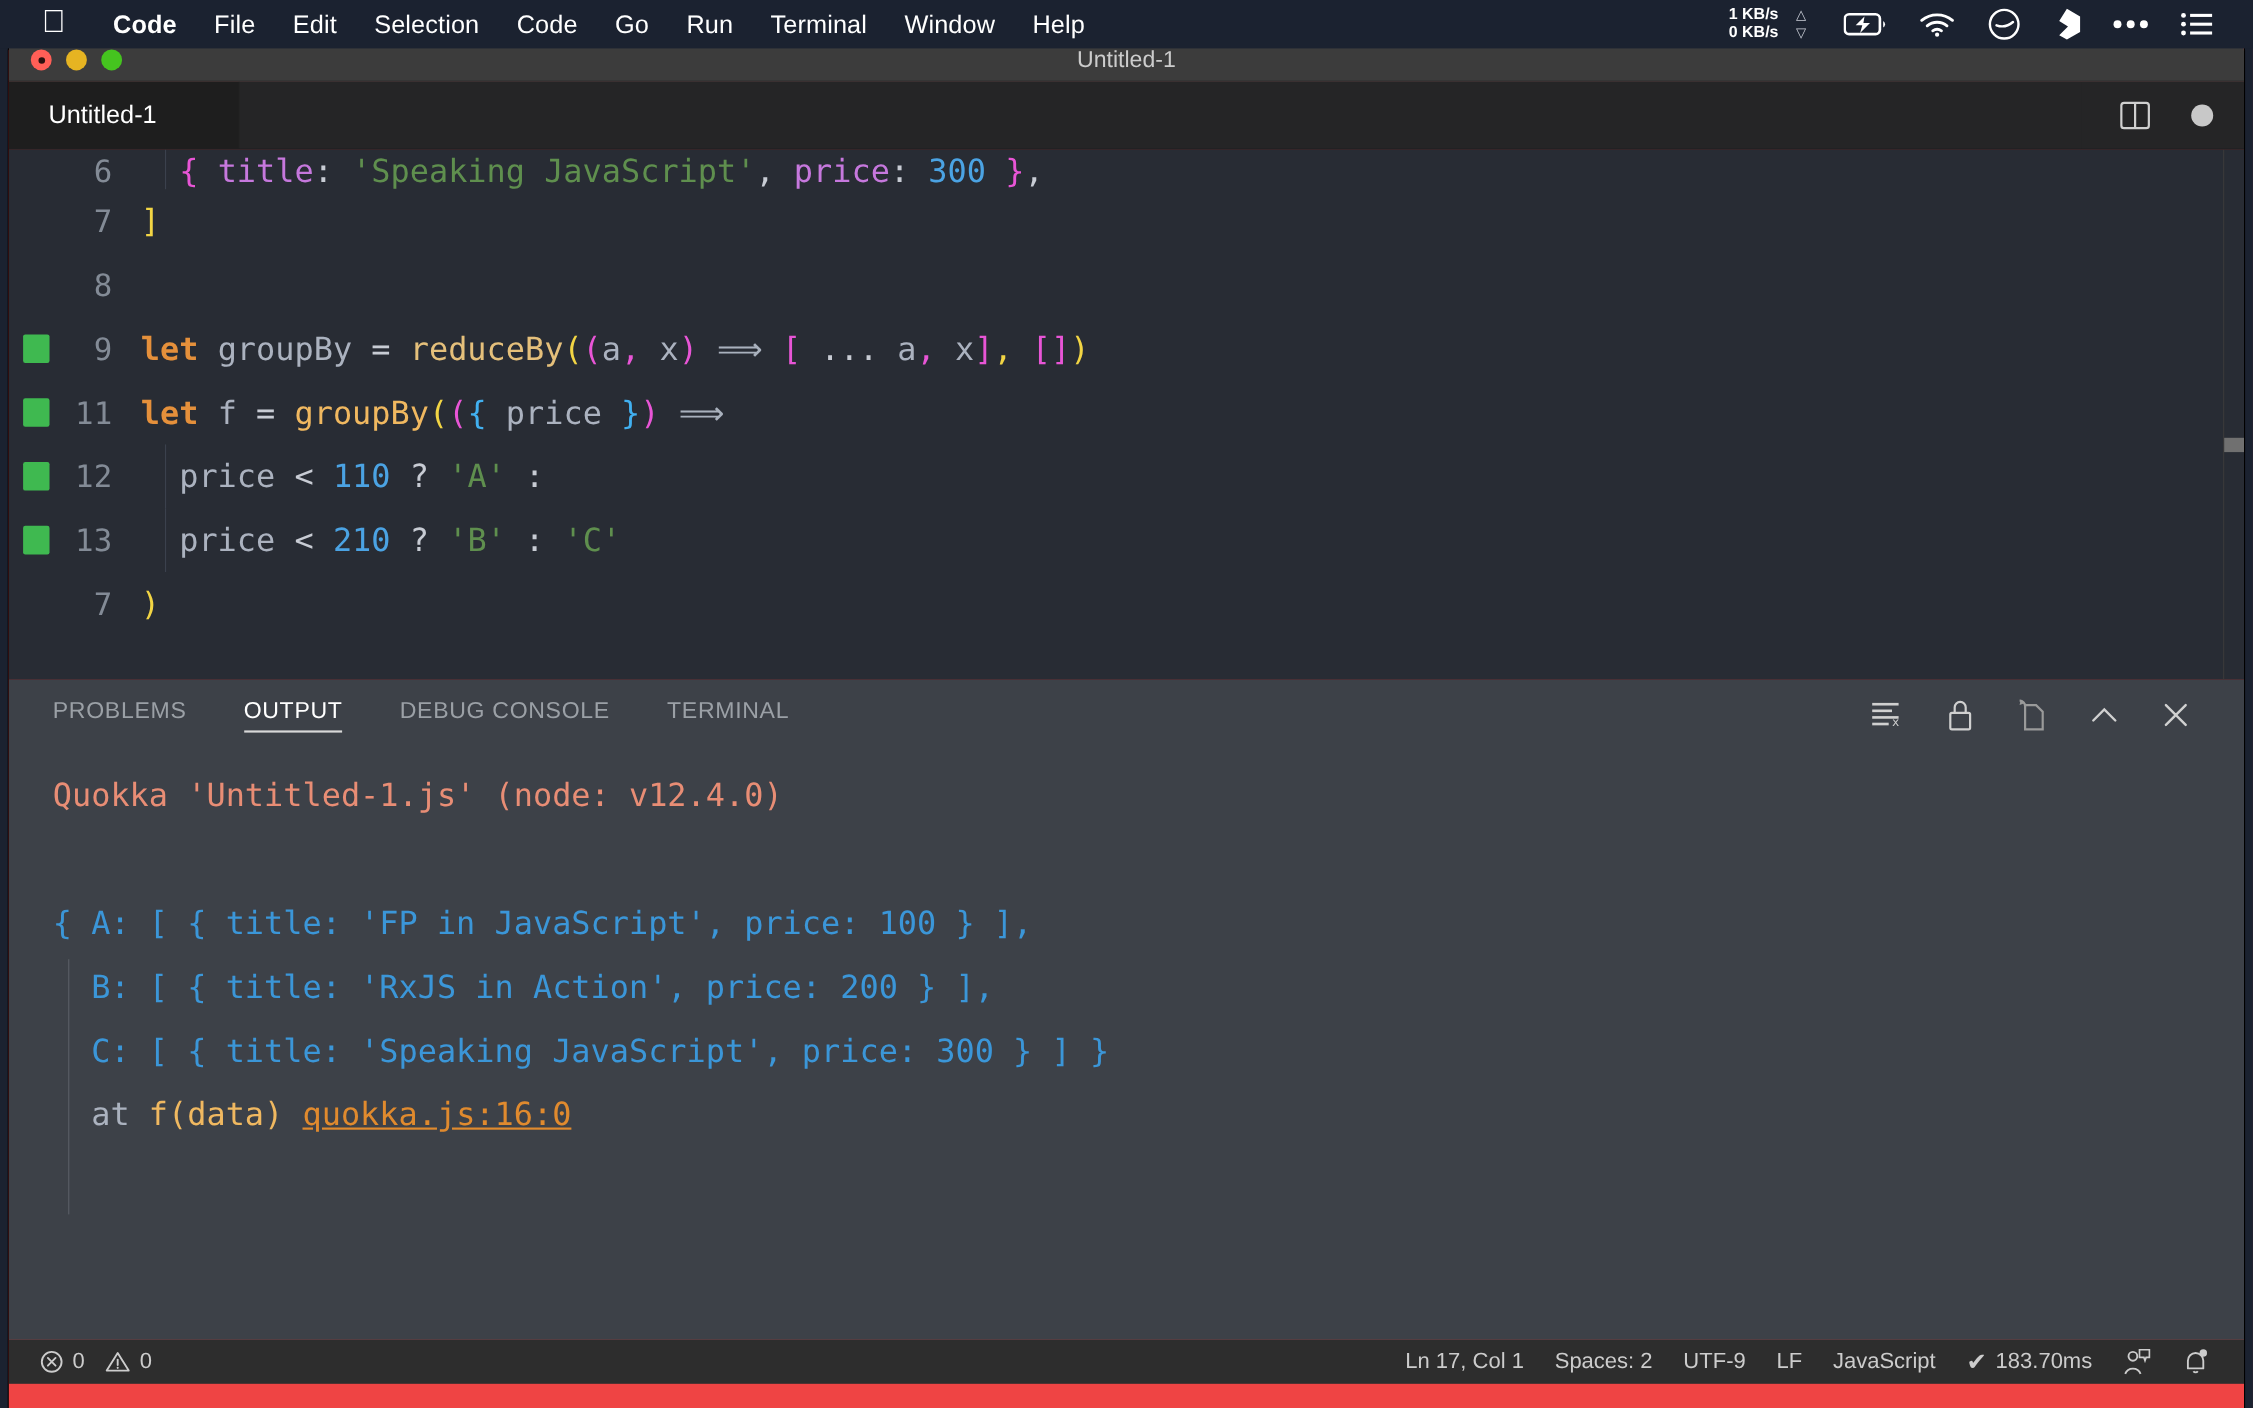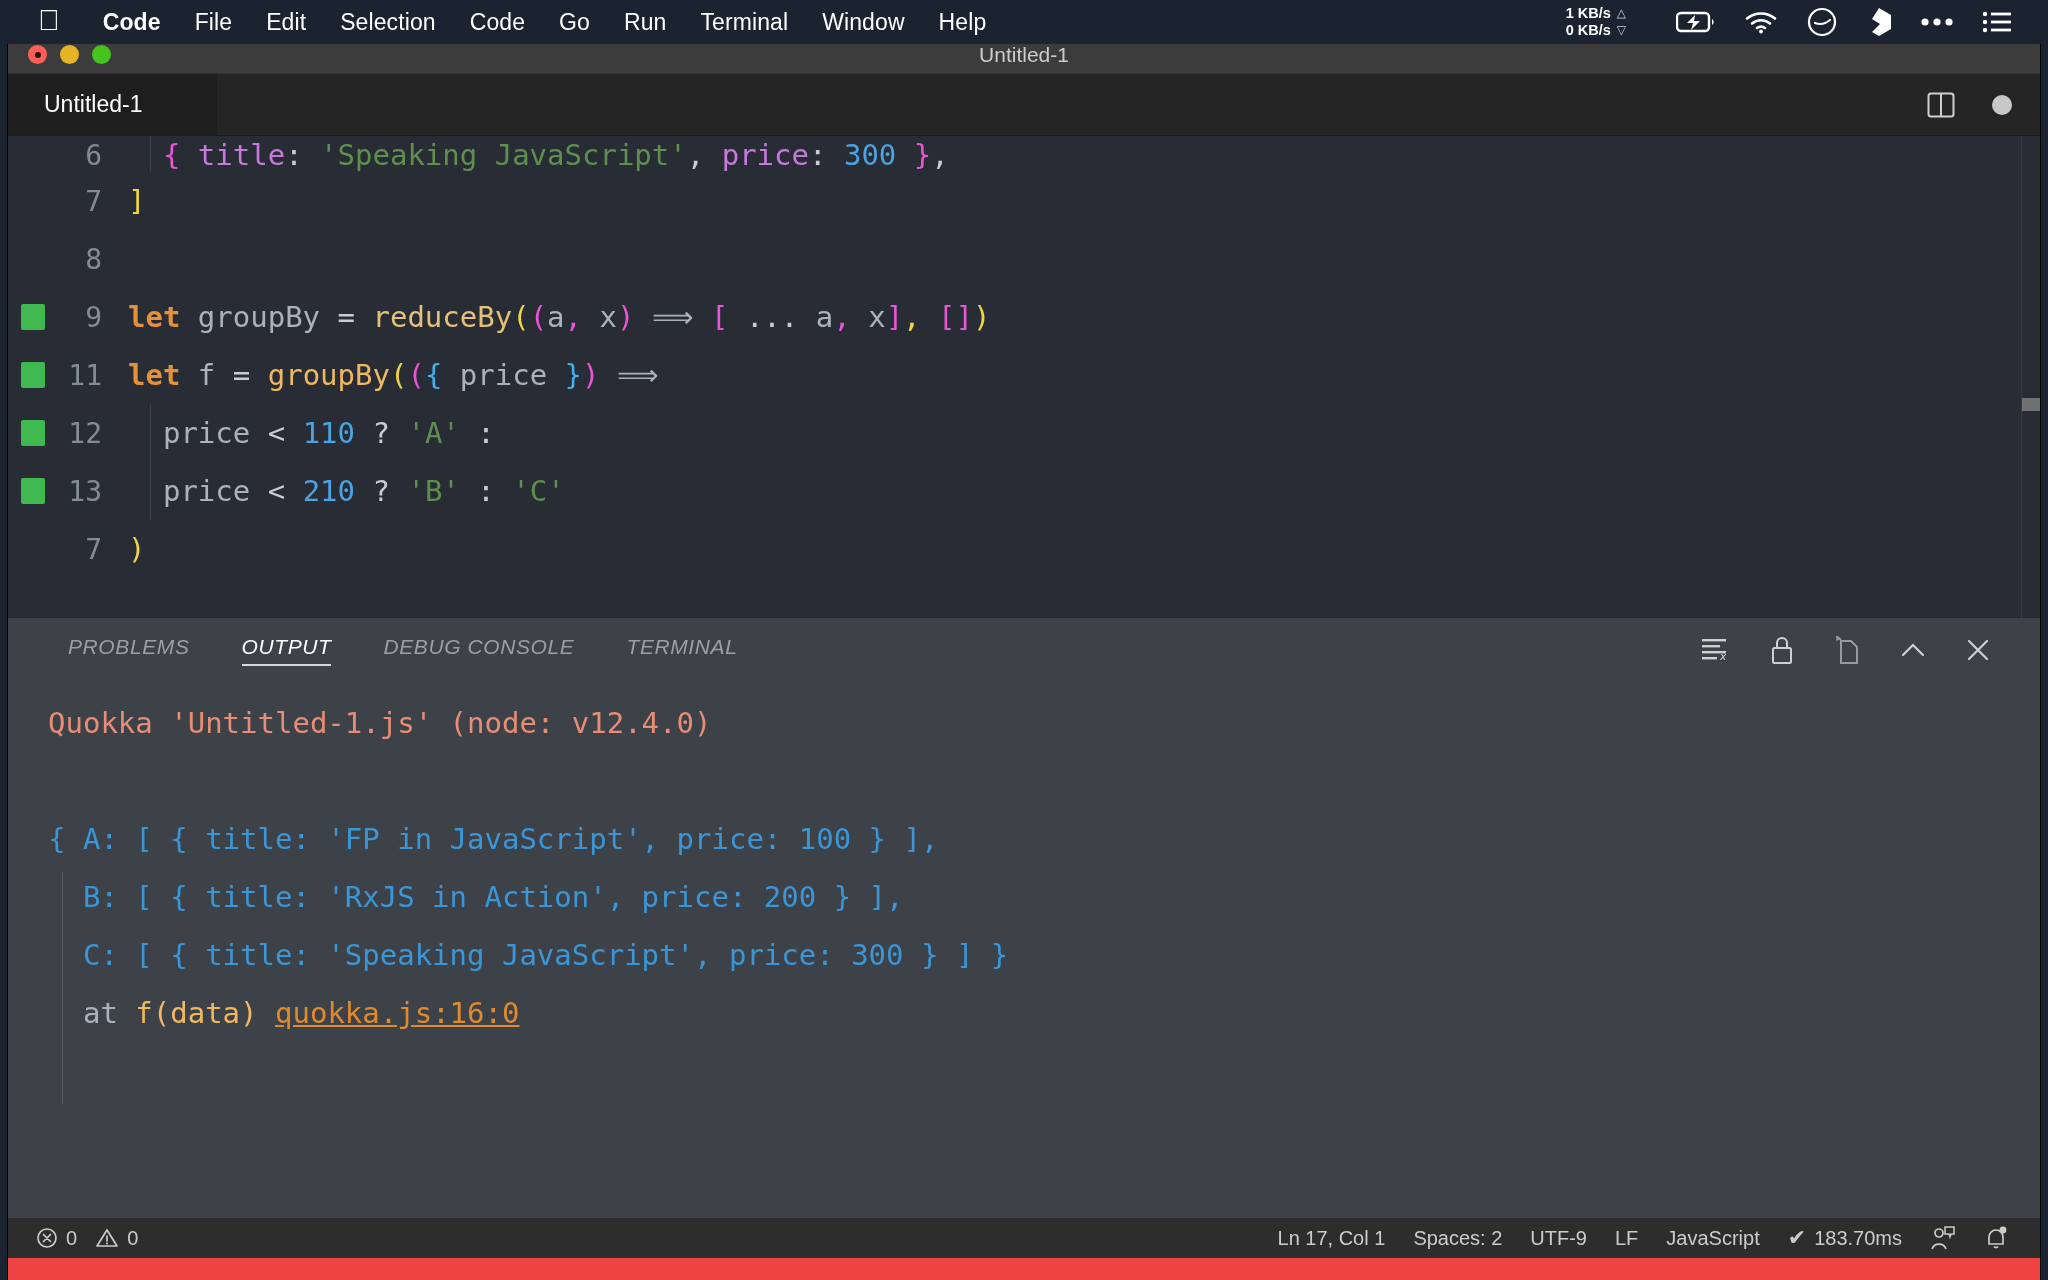--- a/index.html
+++ b/index.html
@@ -30,22 +30,22 @@
     white-space: nowrap;
     letter-spacing: 0.1px;
   }
   #menubar .mitem.bold { font-weight: bold; }
   #menubar .spacer { flex: 1; }
   #menubar .tray {
     display: flex; align-items: center; gap: 0px;
     margin-right: 22px;
   }
   .netspeed {
-    display: flex; align-items: center; gap: 6px;
-    margin-right: 36px;
+    display: flex; align-items: center; gap: 16px;
+    margin-right: 20px;
   }
   .netspeed .nums {
     display: flex; flex-direction: column;
     font-size: 14.5px; line-height: 17px; text-align: right;
     font-weight: 600;
   }
   .netspeed .arrows {
     display: flex; flex-direction: column;
     font-size: 12px; line-height: 17px; color: #c9cdd6;
   }
@@ -169,23 +169,22 @@
   }
 
   
   #panel {
     background: #3d4148;
     height: 600px;
     display: flex; flex-direction: column;
   }
   #panel-header {
     height: 64px; display: flex; align-items: center;
-    padding-left: 60px;
+    padding-left: 40px;
     flex: none;
-    font-style: italic;
   }
   .ptab {
     font-size: 21px; color: #9ba0a6;
     letter-spacing: 0.6px;
     margin-right: 52px;
     padding-bottom: 7px;
     position: relative;
     text-transform: uppercase;
   }
   .ptab.active { color: #ffffff; }

